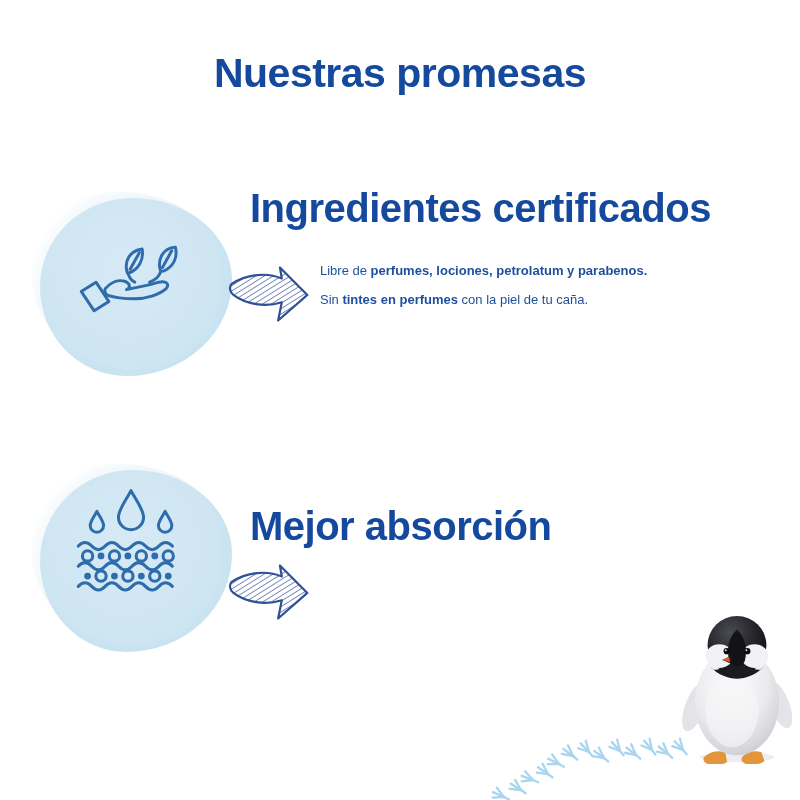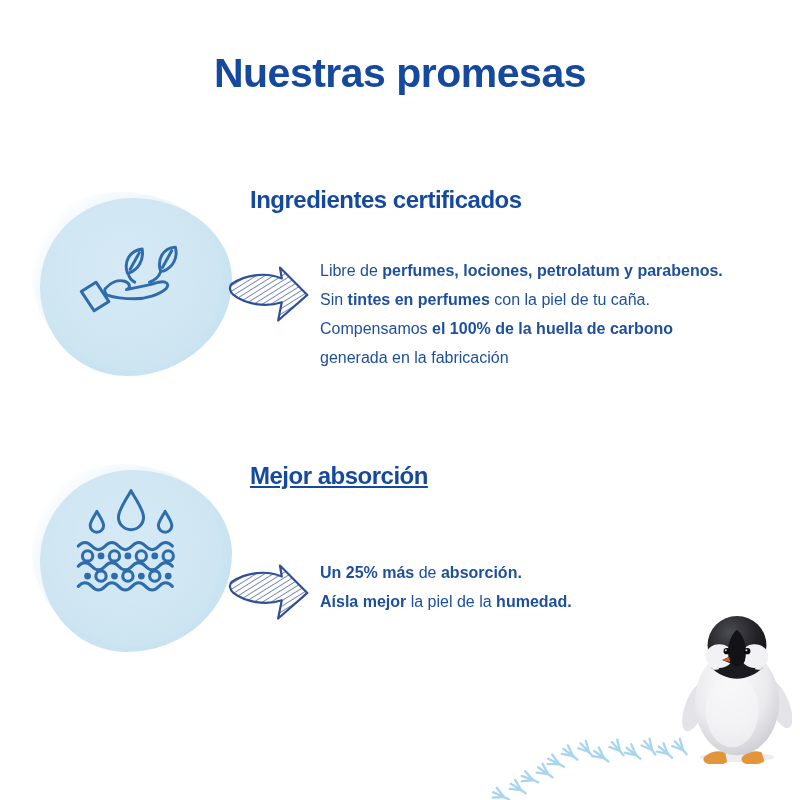--- a/index.html
+++ b/index.html
@@ -14,46 +14,46 @@
   html,body{background:#fff;}
   .canvas{
     position:relative;width:800px;height:800px;background:var(--bg);
     overflow:hidden;font-family:"Liberation Sans",sans-serif;
   }
   .title{
     position:absolute;left:0;right:0;top:50px;text-align:center;
     font-size:41px;font-weight:800;color:var(--heading);letter-spacing:-0.5px;
   }
   .heading{
-    position:absolute;font-size:24px;font-weight:800;color:var(--heading);
+    position:absolute;font-size:40px;font-weight:800;color:var(--heading);
     letter-spacing:-0.5px;white-space:nowrap;
   }
   .heading.pos1{left:250px;top:186px;}
-  .heading.pos2{left:250px;top:462px;text-decoration:underline;}
+  .heading.pos2{left:250px;top:504px;}
   .blob{
     position:absolute;
     background:radial-gradient(circle at 45% 40%, #ddeffa 0%, #cfe6f2 55%, #c7e2f1 74%, rgba(213,235,247,0.55) 88%, rgba(230,244,251,0) 100%);
     border-radius:48% 52% 55% 45% / 50% 46% 54% 50%;
   }
   .blob::after{
     content:"";position:absolute;inset:-6px 10px 8px -8px;
     background:radial-gradient(circle at 60% 55%, rgba(207,230,242,0.55) 55%, rgba(207,230,242,0) 78%);
     border-radius:55% 45% 48% 52% / 46% 54% 50% 50%;
     transform:rotate(18deg);
   }
   .blob1{left:40px;top:198px;width:192px;height:178px;}
   .blob2{left:40px;top:470px;width:192px;height:182px;}
   .icon{position:absolute;}
   .icon1{left:72px;top:236px;width:120px;height:97px;}
   .icon2{left:70px;top:488px;width:122px;height:112px;}
   .arrow{position:absolute;width:84px;height:66px;}
   .arrow1{left:227px;top:261px;}
   .arrow2{left:227px;top:559px;}
   .body{
-    position:absolute;width:408px;font-size:16px;line-height:29px;color:var(--body);
+    position:absolute;width:408px;font-size:13px;line-height:29px;color:var(--body);
   }
   .body p{margin:0;}
   .body .b{font-weight:700;}
   .body1{left:320px;top:256px;}
   .body2{left:320px;top:558px;}
   .penguin{position:absolute;left:682px;top:612px;width:110px;height:152px;}
   .footprints{position:absolute;left:488px;top:723px;width:212px;height:77px;}
 </style>
 </head>
 <body>
@@ -82,21 +82,20 @@
       <pattern id="hatch1" width="5" height="5" patternUnits="userSpaceOnUse" patternTransform="rotate(58)">
         <line x1="0" y1="0" x2="0" y2="5" stroke="#2f4f96" stroke-width="1.4"></line>
       </pattern>
     </defs>
     <path d="M5,25 C22,14 44,12 60,19 L58,7 L88,37 L56,65 L60,45 C42,51 20,47 7,37 C3,34 2,28 5,25 Z" fill="url(#hatch1)" stroke="#2f4f96" stroke-width="2.4" stroke-linejoin="round"></path>
   </svg>
 
   <div class="body body1">
       <p><span>Libre de </span><span class="b">perfumes, lociones, petrolatum y parabenos.</span></p>
       <p><span>Sin </span><span class="b">tintes en perfumes</span><span> con la piel de tu caña.</span></p>
-      <p><span>Compensamos </span><span class="b">el 100% de la huella de carbono</span><span> generada en la fabricación</span></p>
     </div>
 
   <div class="blob blob2"></div>
 
   <svg class="icon icon2" viewBox="0 0 118 108" fill="none" stroke="#2f6cab" stroke-width="3" stroke-linecap="round" stroke-linejoin="round">
     <defs>
       <path id="dropP" d="M0,-16 C-5,-7 -9,-2 -9,3 a9,9 0 0 0 18,0 C9,-2 5,-7 0,-16 Z" vector-effect="non-scaling-stroke"></path>
     </defs>
     <use href="#dropP" transform="translate(59,24) scale(1.35)"></use>
     <use href="#dropP" transform="translate(26,34) scale(0.72)"></use>
@@ -124,24 +123,20 @@
 
   <svg class="arrow arrow2" viewBox="0 0 92 72">
     <defs>
       <pattern id="hatch2" width="5" height="5" patternUnits="userSpaceOnUse" patternTransform="rotate(58)">
         <line x1="0" y1="0" x2="0" y2="5" stroke="#2f4f96" stroke-width="1.4"></line>
       </pattern>
     </defs>
     <path d="M5,25 C22,14 44,12 60,19 L58,7 L88,37 L56,65 L60,45 C42,51 20,47 7,37 C3,34 2,28 5,25 Z" fill="url(#hatch2)" stroke="#2f4f96" stroke-width="2.4" stroke-linejoin="round"></path>
   </svg>
 
-  <div class="body body2">
-      <p><span class="b">Un 25% más</span><span> de </span><span class="b">absorción.</span></p>
-      <p><span class="b">Aísla mejor</span><span> la piel de la </span><span class="b">humedad.</span></p>
-    </div>
 
   <svg class="penguin" viewBox="0 0 110 155">
     <defs>
       <radialGradient id="pgBody" cx="42%" cy="32%" r="80%">
         <stop offset="0" stop-color="#fbfbfc"></stop>
         <stop offset="0.55" stop-color="#ebebee"></stop>
         <stop offset="1" stop-color="#c3c3ca"></stop>
       </radialGradient>
       <radialGradient id="pgHead" cx="38%" cy="28%" r="80%">
         <stop offset="0" stop-color="#4b4b53"></stop>

